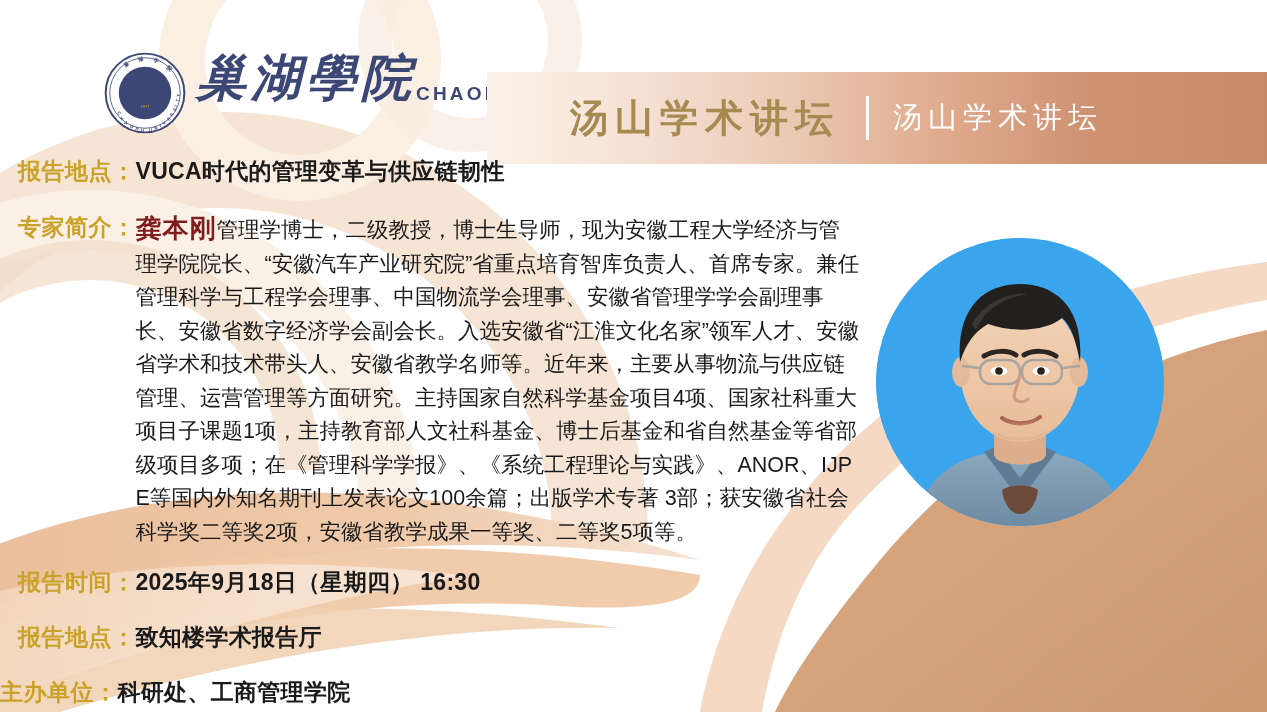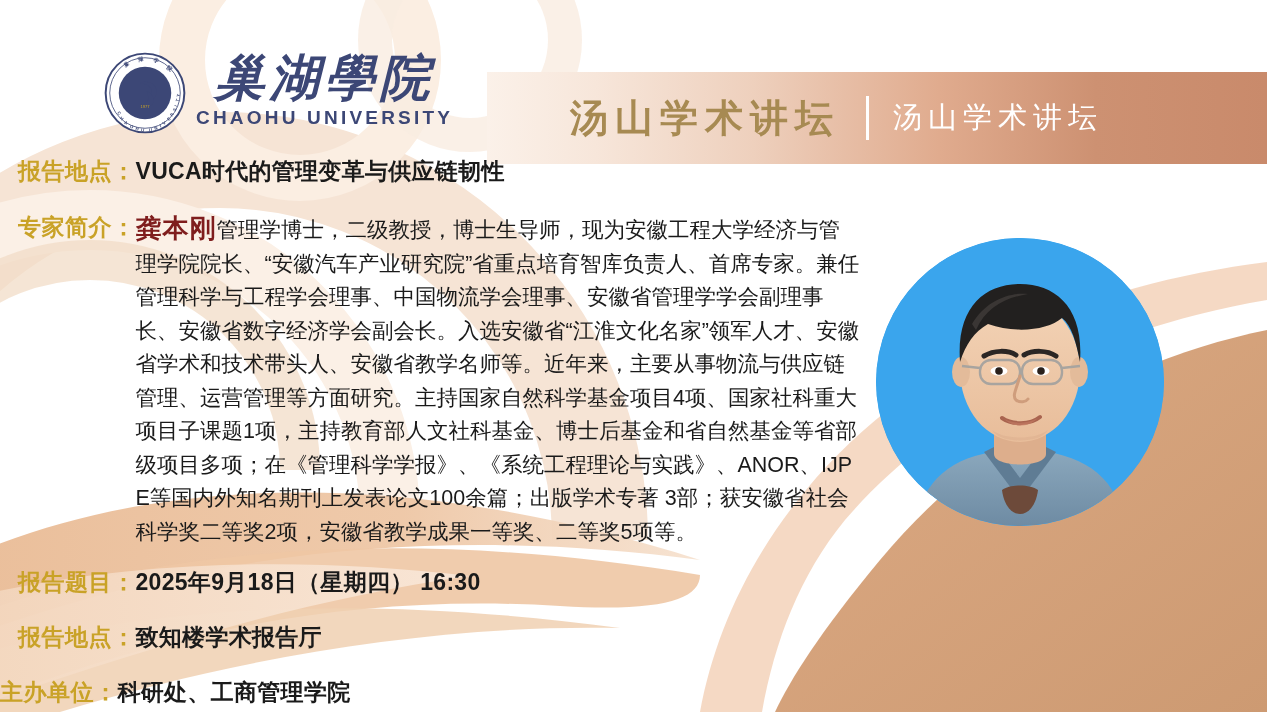--- a/index.html
+++ b/index.html
@@ -45,22 +45,22 @@
     align-items: flex-start;
   }
   .emblem {
     width: 82px;
     height: 82px;
     flex: none;
   }
   .logo-text {
     margin-left: 10px;
     display: flex;
-    flex-direction: column;
-    align-items: center;
+    flex-direction: row;
+    align-items: flex-end;
   }
   .logo-cn {
     font-family: "Liberation Serif", "DejaVu Serif", serif;
     font-size: 50px;
     font-weight: bold;
     font-style: italic;
     letter-spacing: 5px;
     color: #3c4776;
     line-height: 1.05;
     white-space: nowrap;
@@ -296,21 +296,21 @@
     </div>
 
     <div class="row" id="row-bio">
       <span class="label">专家简介：</span>
       <span class="bio-block">
         <span class="bio-text"><span class="bio-name">龚本刚</span><span>管理学博士，二级教授，博士生导师，现为安徽工程大学经济与管理学院院长、“安徽汽车产业研究院”省重点培育智库负责人、首席专家。兼任管理科学与工程学会理事、中国物流学会理事、安徽省管理学学会副理事长、安徽省数字经济学会副会长。入选安徽省“江淮文化名家”领军人才、安徽省学术和技术带头人、安徽省教学名师等。近年来，主要从事物流与供应链管理、运营管理等方面研究。主持国家自然科学基金项目4项、国家社科重大项目子课题1项，主持教育部人文社科基金、博士后基金和省自然基金等省部级项目多项；在《管理科学学报》、《系统工程理论与实践》、ANOR、IJPE等国内外知名期刊上发表论文100余篇；出版学术专著 3部；获安徽省社会科学奖二等奖2项，安徽省教学成果一等奖、二等奖5项等。</span></span>
       </span>
     </div>
 
     <div class="row" id="row-time">
-      <span class="label">报告题目：</span>
+      <span class="label">报告时间：</span>
       <span class="value-bold">2025年9月18日（星期四） 16:30</span>
     </div>
 
     <div class="row" id="row-place">
       <span class="label">报告地点：</span>
       <span class="value-bold">致知楼学术报告厅</span>
     </div>
 
     <div class="row" id="row-host">
       <span class="label">主办单位：</span>

